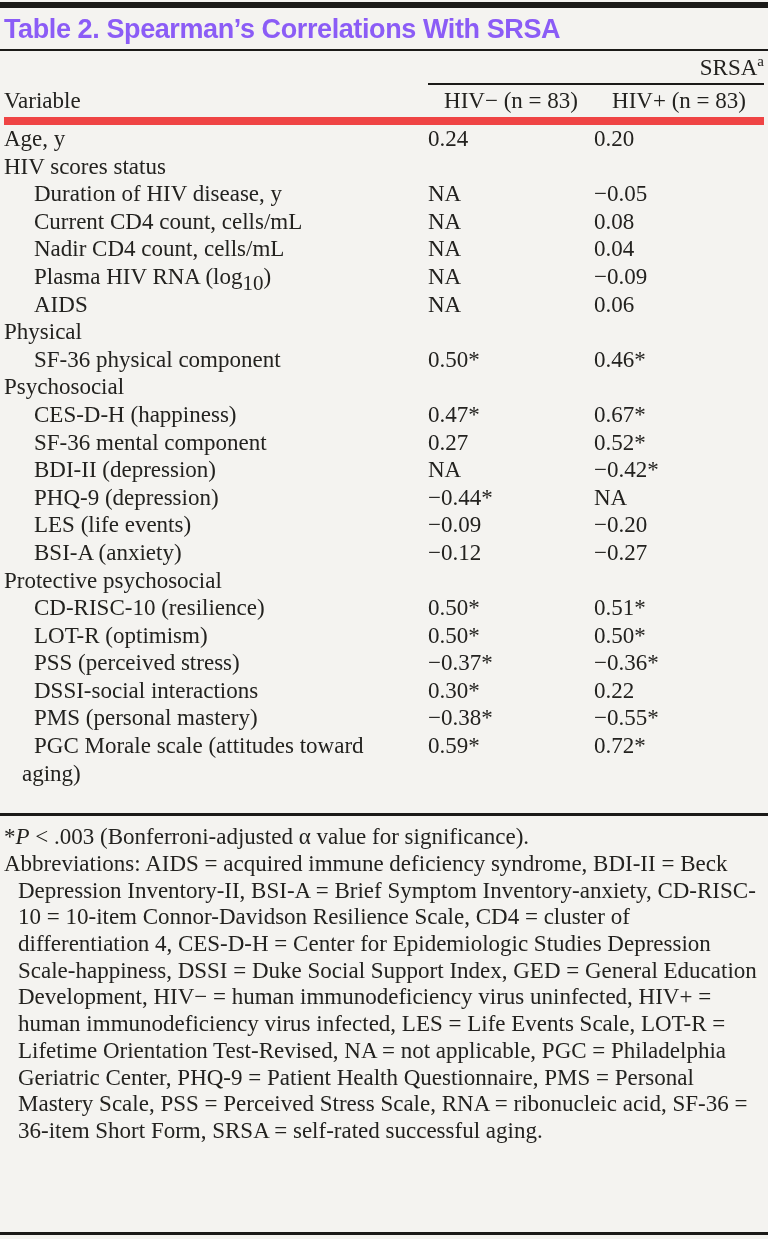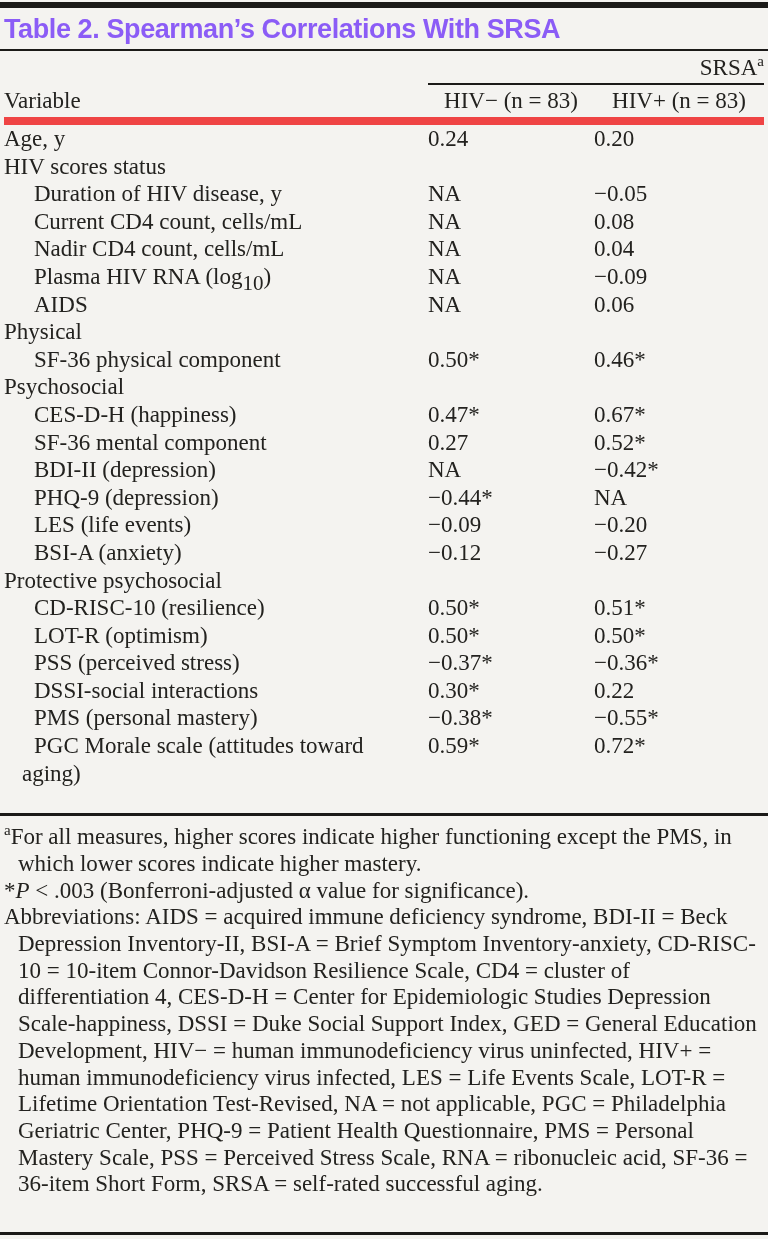--- a/index.html
+++ b/index.html
@@ -222,20 +222,19 @@
         <td class="lbl pgc"><span>PGC Morale scale (attitudes toward</span><br><span>aging)</span></td>
         <td class="val">0.59*</td>
         <td class="val">0.72*</td>
       </tr>
     </tbody>
   </table>
 
   <div class="rule rule-mid"></div>
 
   <div class="footnotes">
-    <p class="fn"><sup>a</sup><span>For all measures, higher scores indicate higher functioning except the PMS, in which lower scores indicate higher mastery.</span></p>
     <p class="fn"><span>*</span><i>P</i><span> &lt; .003 (Bonferroni-adjusted α value for significance).</span></p>
     <p class="fn">Abbreviations: AIDS = acquired immune deficiency syndrome, BDI-II = Beck Depression Inventory-II, BSI-A = Brief Symptom Inventory-anxiety, CD-RISC-10 = 10-item Connor-Davidson Resilience Scale, CD4 = cluster of differentiation 4, CES-D-H = Center for Epidemiologic Studies Depression Scale-happiness, DSSI = Duke Social Support Index, GED = General Education Development, HIV− = human immunodeficiency virus uninfected, HIV+ = human immunodeficiency virus infected, LES = Life Events Scale, LOT-R = Lifetime Orientation Test-Revised, NA = not applicable, PGC = Philadelphia Geriatric Center, PHQ-9 = Patient Health Questionnaire, PMS = Personal Mastery Scale, PSS = Perceived Stress Scale, RNA = ribonucleic acid, SF-36 = 36-item Short Form, SRSA = self-rated successful aging.</p>
   </div>
 
   <div class="rule-bottom"></div>
 
 </div>
 
 </body></html>

